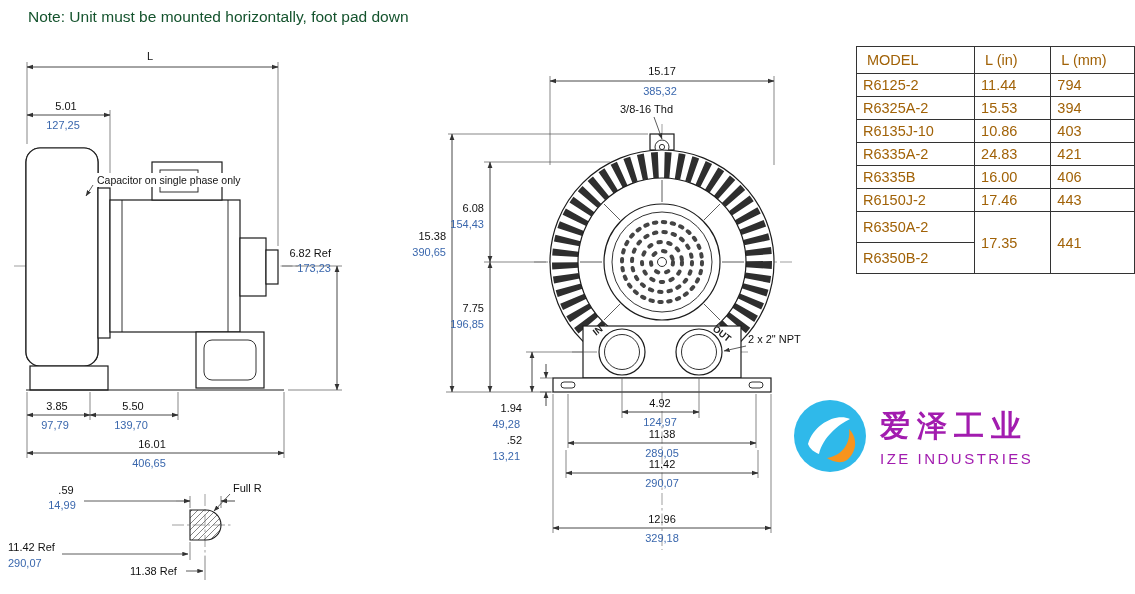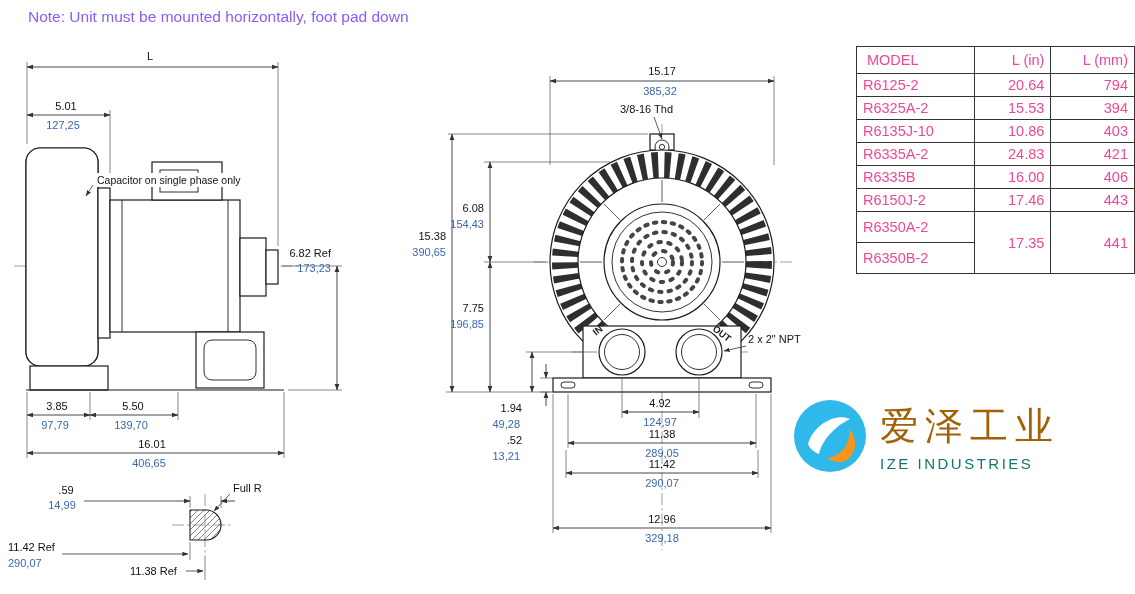--- a/index.html
+++ b/index.html
@@ -1,47 +1,47 @@
 <!DOCTYPE html>
 <html><head>
 <meta charset="utf-8">
 <style>
   html,body{margin:0;padding:0;background:#fff;}
   #stage{position:relative;width:1135px;height:594px;background:#fff;overflow:hidden;
          font-family:"Liberation Sans",sans-serif;}
-  .note{position:absolute;left:28px;top:8px;font-size:15.5px;color:#8b5cf6;text-align:center;}
+  .note{position:absolute;left:28px;top:8px;font-size:15.5px;color:#14532d;text-align:center;}
   svg text{font-family:"Liberation Sans",sans-serif;}
   .din{font-size:11px;fill:#111;}
   .dmm{font-size:11px;fill:#3a67ad;}
   .lbl{font-size:11px;fill:#111;}
   .lblsm{font-size:10.5px;fill:#111;}
   .port{font-size:9.5px;font-weight:bold;fill:#222;}
   .dim{stroke:#333;stroke-width:0.9;fill:none;}
   .ext{stroke:#555;stroke-width:0.7;fill:none;}
   .cl{stroke:#777;stroke-width:0.7;fill:none;stroke-dasharray:12 3 2.5 3;}
   .obj{stroke:#1c1c1c;stroke-width:1.2;fill:#fff;}
   .obj2{stroke:#1c1c1c;stroke-width:0.9;fill:#fff;}
   .thin{stroke:#333;stroke-width:0.8;fill:none;}
   
   .spec-table{position:absolute;left:856px;top:46px;border-collapse:collapse;
-              font-size:14.5px;color:#ec4899;}
+              font-size:14.5px;color:#a16207;}
   .spec-table td,.spec-table th{border:1px solid #333;padding:0 6px;background:#fff;}
   .spec-table th{font-weight:normal;height:26px;text-align:left;padding-left:10px;}
-  .spec-table th.c,.spec-table td.c{text-align:right;}
+  .spec-table th.c,.spec-table td.c{text-align:left;}
   .spec-table td{height:22px;}
   .spec-table td.model{width:110px;}
   .spec-table td.cin{width:66px;}
   .spec-table td.cmm{width:74px;}
   .spec-table tr.tall td{height:30px;margin-top:48px;}
   
   .logo{position:absolute;left:792px;top:398px;display:flex;align-items:center;}
   .logo-mark{width:76px;height:76px;}
   .logo-text{margin-left:12px;}
-  .logo-cn{font-size:38px;font-weight:normal;color:#a16207;letter-spacing:7px;}
-  .logo-en{font-size:15px;color:#0f766e;letter-spacing:2.5px;margin-top:3px;}
+  .logo-cn{font-size:30px;font-weight:bold;color:#a21caf;letter-spacing:7px;}
+  .logo-en{font-size:15px;color:#a21caf;letter-spacing:2.5px;margin-top:3px;}
 </style>
 </head>
 <body>
 
 <div id="stage">
 
   <div class="note">Note: Unit must be mounted horizontally, foot pad down</div>
 
   <svg width="1135" height="594" viewBox="0 0 1135 594" style="position:absolute;left:0;top:0;">
     <defs>
@@ -260,21 +260,21 @@
 
   <table class="spec-table">
     <tbody>
         <tr>
       <th>MODEL</th>
       <th class="c">L (in)</th>
       <th class="c">L (mm)</th>
     </tr>
     <tr>
       <td class="model">R6125-2</td>
-      <td class="cin c">20.64</td>
+      <td class="cin c">11.44</td>
       <td class="cmm c">794</td>
     </tr>
     <tr>
       <td class="model">R6325A-2</td>
       <td class="cin c">15.53</td>
       <td class="cmm c">394</td>
     </tr>
     <tr>
       <td class="model">R6135J-10</td>
       <td class="cin c">10.86</td>

